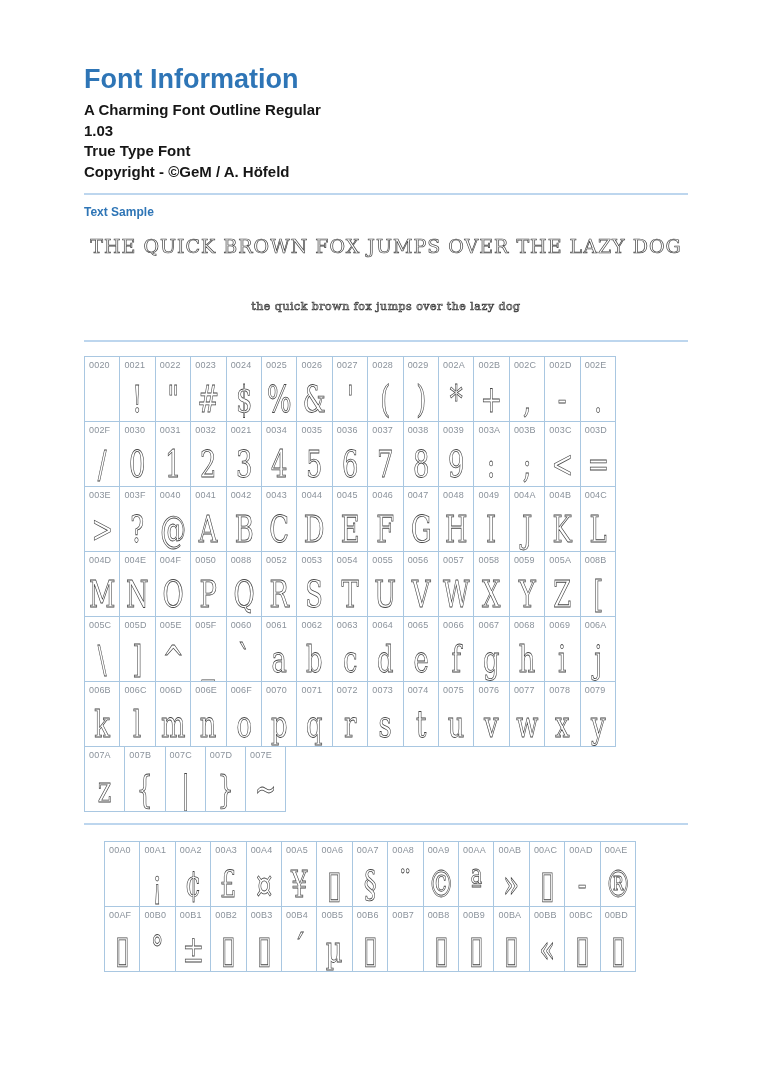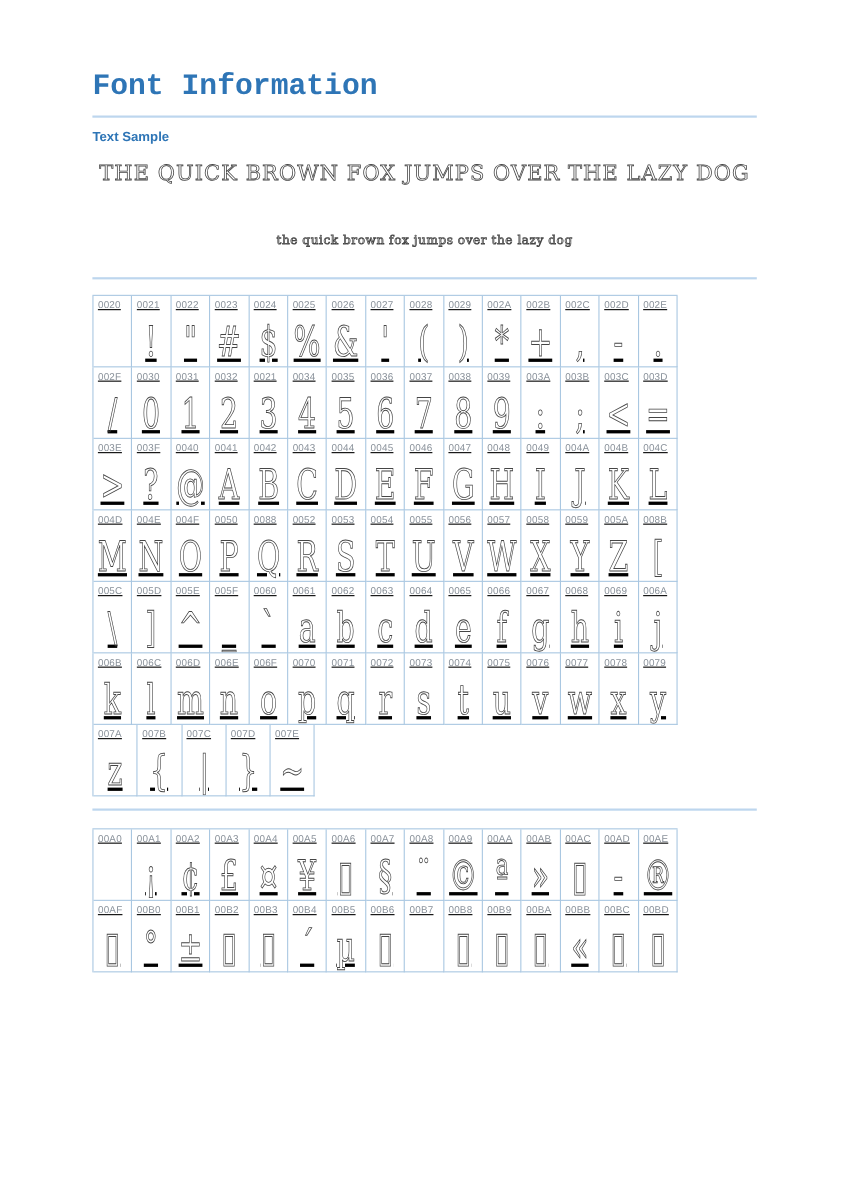--- a/index.html
+++ b/index.html
@@ -20,21 +20,20 @@
     margin-left:84px;
     width:604px;
     padding-top:64px;
   }
   h1.page-title{
     color:var(--heading-blue);
     font-size:27px;
     font-weight:bold;
     line-height:30px;
     margin-bottom:6px;
-    font-family:Liberation Mono, monospace;
   }
   .meta div{
     font-size:15px;
     font-weight:bold;
     color:#161616;
     line-height:20.5px;
   }
   hr.divider{
     border:none;
     border-top:2px solid var(--divider-blue);
@@ -68,21 +67,20 @@
     text-align:center;
     font-size:11px;
     letter-spacing:0.5px;
     line-height:14px;
   }
   .gap-after-samples{margin-top:26px;}
   .grid{
     margin-top:14px;
     border-top:1px solid var(--grid-border);
     width:532px;
-    text-decoration:underline;
   }
   .grid-row{
     display:flex;
     border-left:1px solid var(--grid-border);
   }
   .cell{
     width:calc(604px / 15);
     height:65px;
     border-right:1px solid var(--grid-border);
     border-bottom:1px solid var(--grid-border);
@@ -100,29 +98,35 @@
   .cell .glyph{
     flex:1;
     display:flex;
     align-items:center;
     justify-content:center;
     font-size:38px;
     line-height:1;
     transform:scaleX(0.68) translateY(3px);
     -webkit-text-stroke:0.8px var(--glyph-ink);
   }
-  .latin1-gap{margin-top:16px;}
+  .latin1-gap{margin-top:16px;margin-left:20px;}
 </style>
 </head>
 <body>
 
 <div class="page">
 
   <h1 class="page-title">Font Information</h1>
 
+  <div class="meta">
+    <div>A Charming Font Outline Regular</div>
+    <div>1.03</div>
+    <div>True Type Font</div>
+    <div>Copyright - ©GeM / A. Höfeld</div>
+  </div>
 
   <hr class="divider">
   <h2 class="section-heading">Text Sample</h2>
 
   <div class="sample-upper outline">THE QUICK BROWN FOX JUMPS OVER THE LAZY DOG</div>
   <div class="sample-lower outline">the quick brown fox jumps over the lazy dog</div>
 
   <div class="gap-after-samples"></div>
   <hr class="divider">
 

